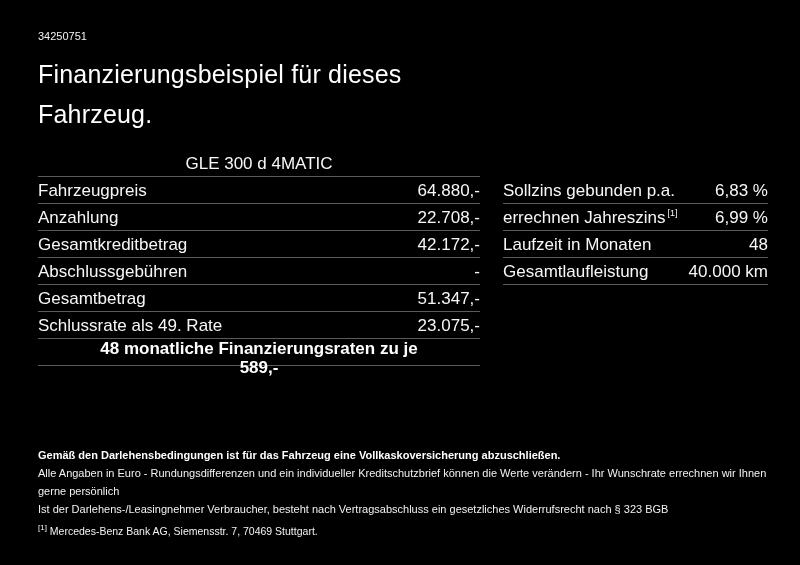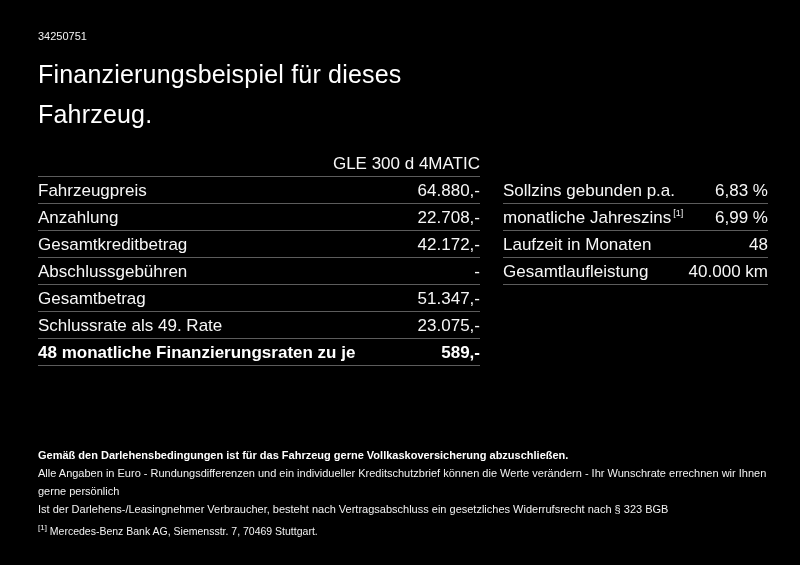--- a/index.html
+++ b/index.html
@@ -37,22 +37,22 @@
     height: 27px;
     box-sizing: border-box;
     border-bottom: 1px solid #5c5c5c;
     display: flex;
     align-items: center;
     justify-content: space-between;
     font-size: 17px;
     line-height: 19px;
     color: #f7f7f7;
   }
-  .trow.thead { justify-content: flex-end; }
-  .trow.bold { font-weight: bold; color: #ffffff; }
+  .trow.thead { justify-content: center; }
+  .trow.bold { font-weight: bold; color: #ffffff; flex-direction: column; }
   .trow .lbl { white-space: nowrap; }
   .trow .val { white-space: nowrap; text-align: right; }
   .trow sup {
     font-size: 9px;
     line-height: 0;
     vertical-align: super;
     margin-left: 2px;
   }
   .footer { margin-top: 80px; }
   .footer p {
@@ -111,35 +111,35 @@
         <span class="val">589,-</span>
       </div>
     </div>
 
     <div class="table-right">
       <div class="trow">
         <span class="lbl"><span>Sollzins gebunden p.a.</span><sup></sup></span>
         <span class="val">6,83 %</span>
       </div>
       <div class="trow">
-        <span class="lbl"><span>monatliche Jahreszins</span><sup>[1]</sup></span>
+        <span class="lbl"><span>errechnen Jahreszins</span><sup>[1]</sup></span>
         <span class="val">6,99 %</span>
       </div>
       <div class="trow">
         <span class="lbl"><span>Laufzeit in Monaten</span><sup></sup></span>
         <span class="val">48</span>
       </div>
       <div class="trow">
         <span class="lbl"><span>Gesamtlaufleistung</span><sup></sup></span>
         <span class="val">40.000 km</span>
       </div>
     </div>
 
   </div>
 
   <div class="footer">
-    <p class="bold">Gemäß den Darlehensbedingungen ist für das Fahrzeug gerne Vollkaskoversicherung abzuschließen.</p>
+    <p class="bold">Gemäß den Darlehensbedingungen ist für das Fahrzeug eine Vollkaskoversicherung abzuschließen.</p>
     <p>Alle Angaben in Euro - Rundungsdifferenzen und ein individueller Kreditschutzbrief können die Werte verändern - Ihr Wunschrate errechnen wir Ihnen gerne persönlich</p>
     <p>Ist der Darlehens-/Leasingnehmer Verbraucher, besteht nach Vertragsabschluss ein gesetzliches Widerrufsrecht nach § 323 BGB</p>
     <p class="footnote"><sup>[1]</sup>&nbsp;<span>Mercedes-Benz Bank AG, Siemensstr. 7, 70469 Stuttgart.</span></p>
   </div>
 
 </div>
 
 </body></html>

